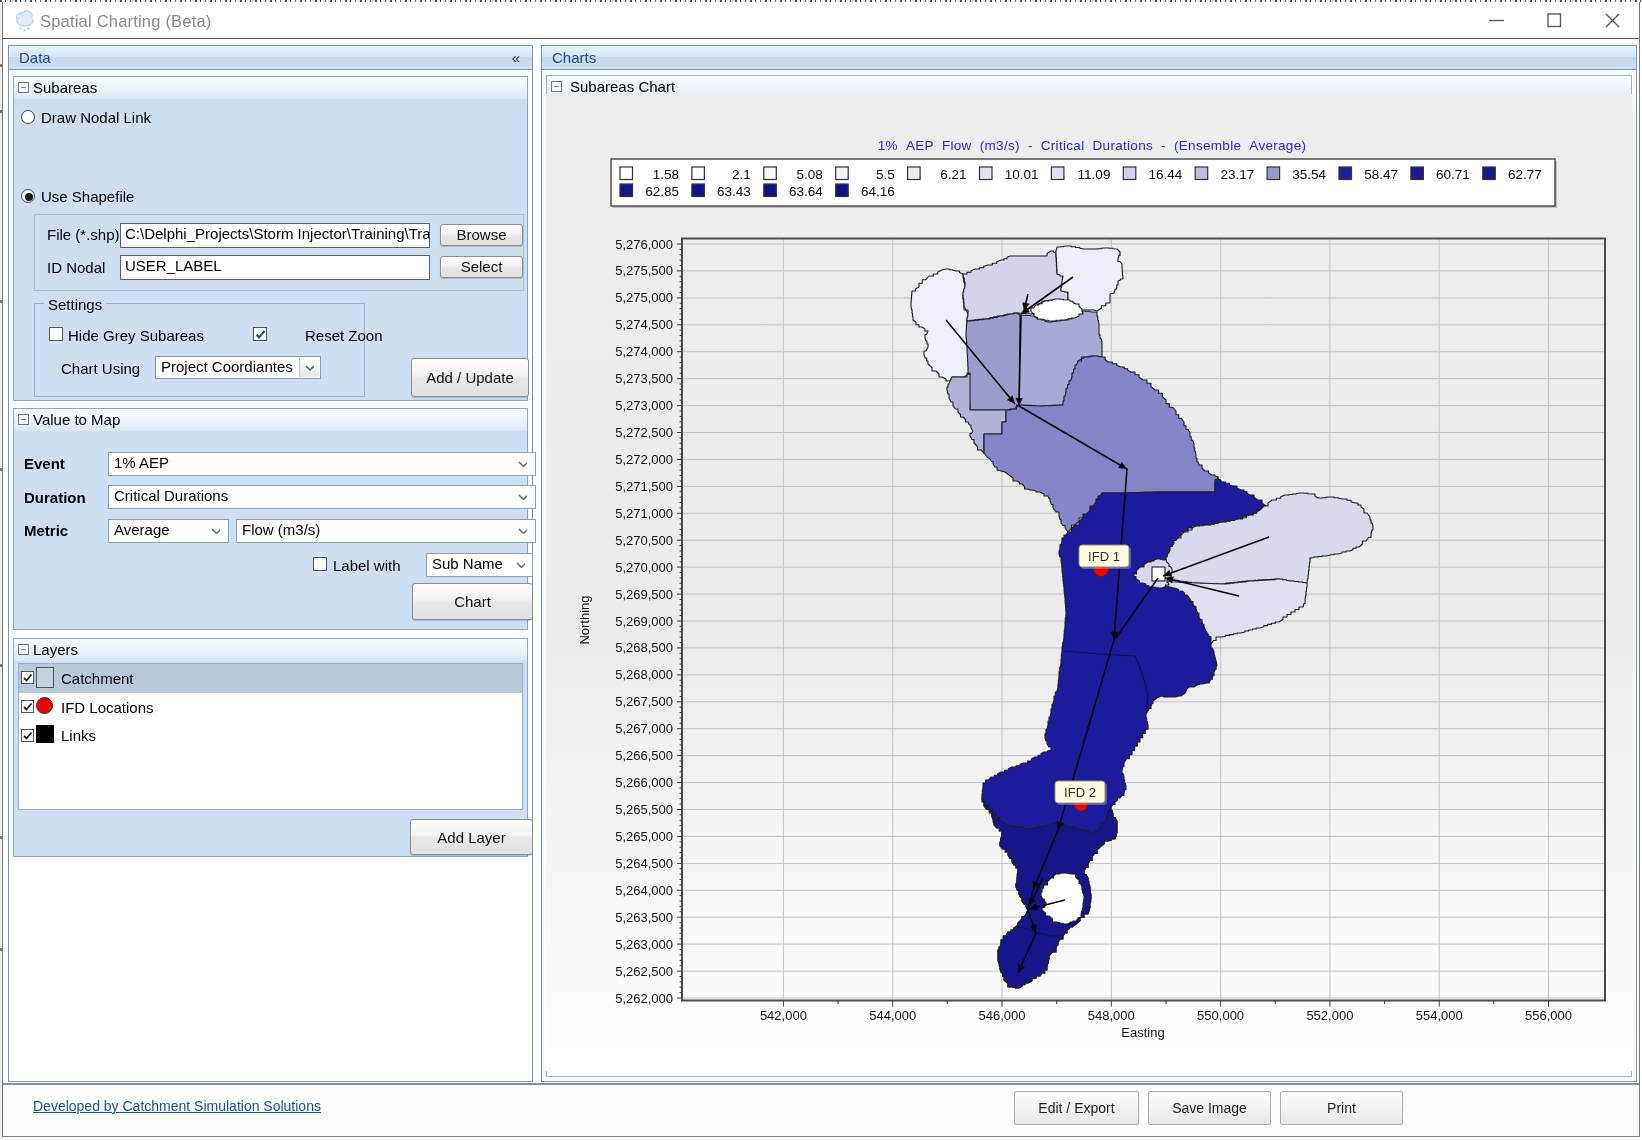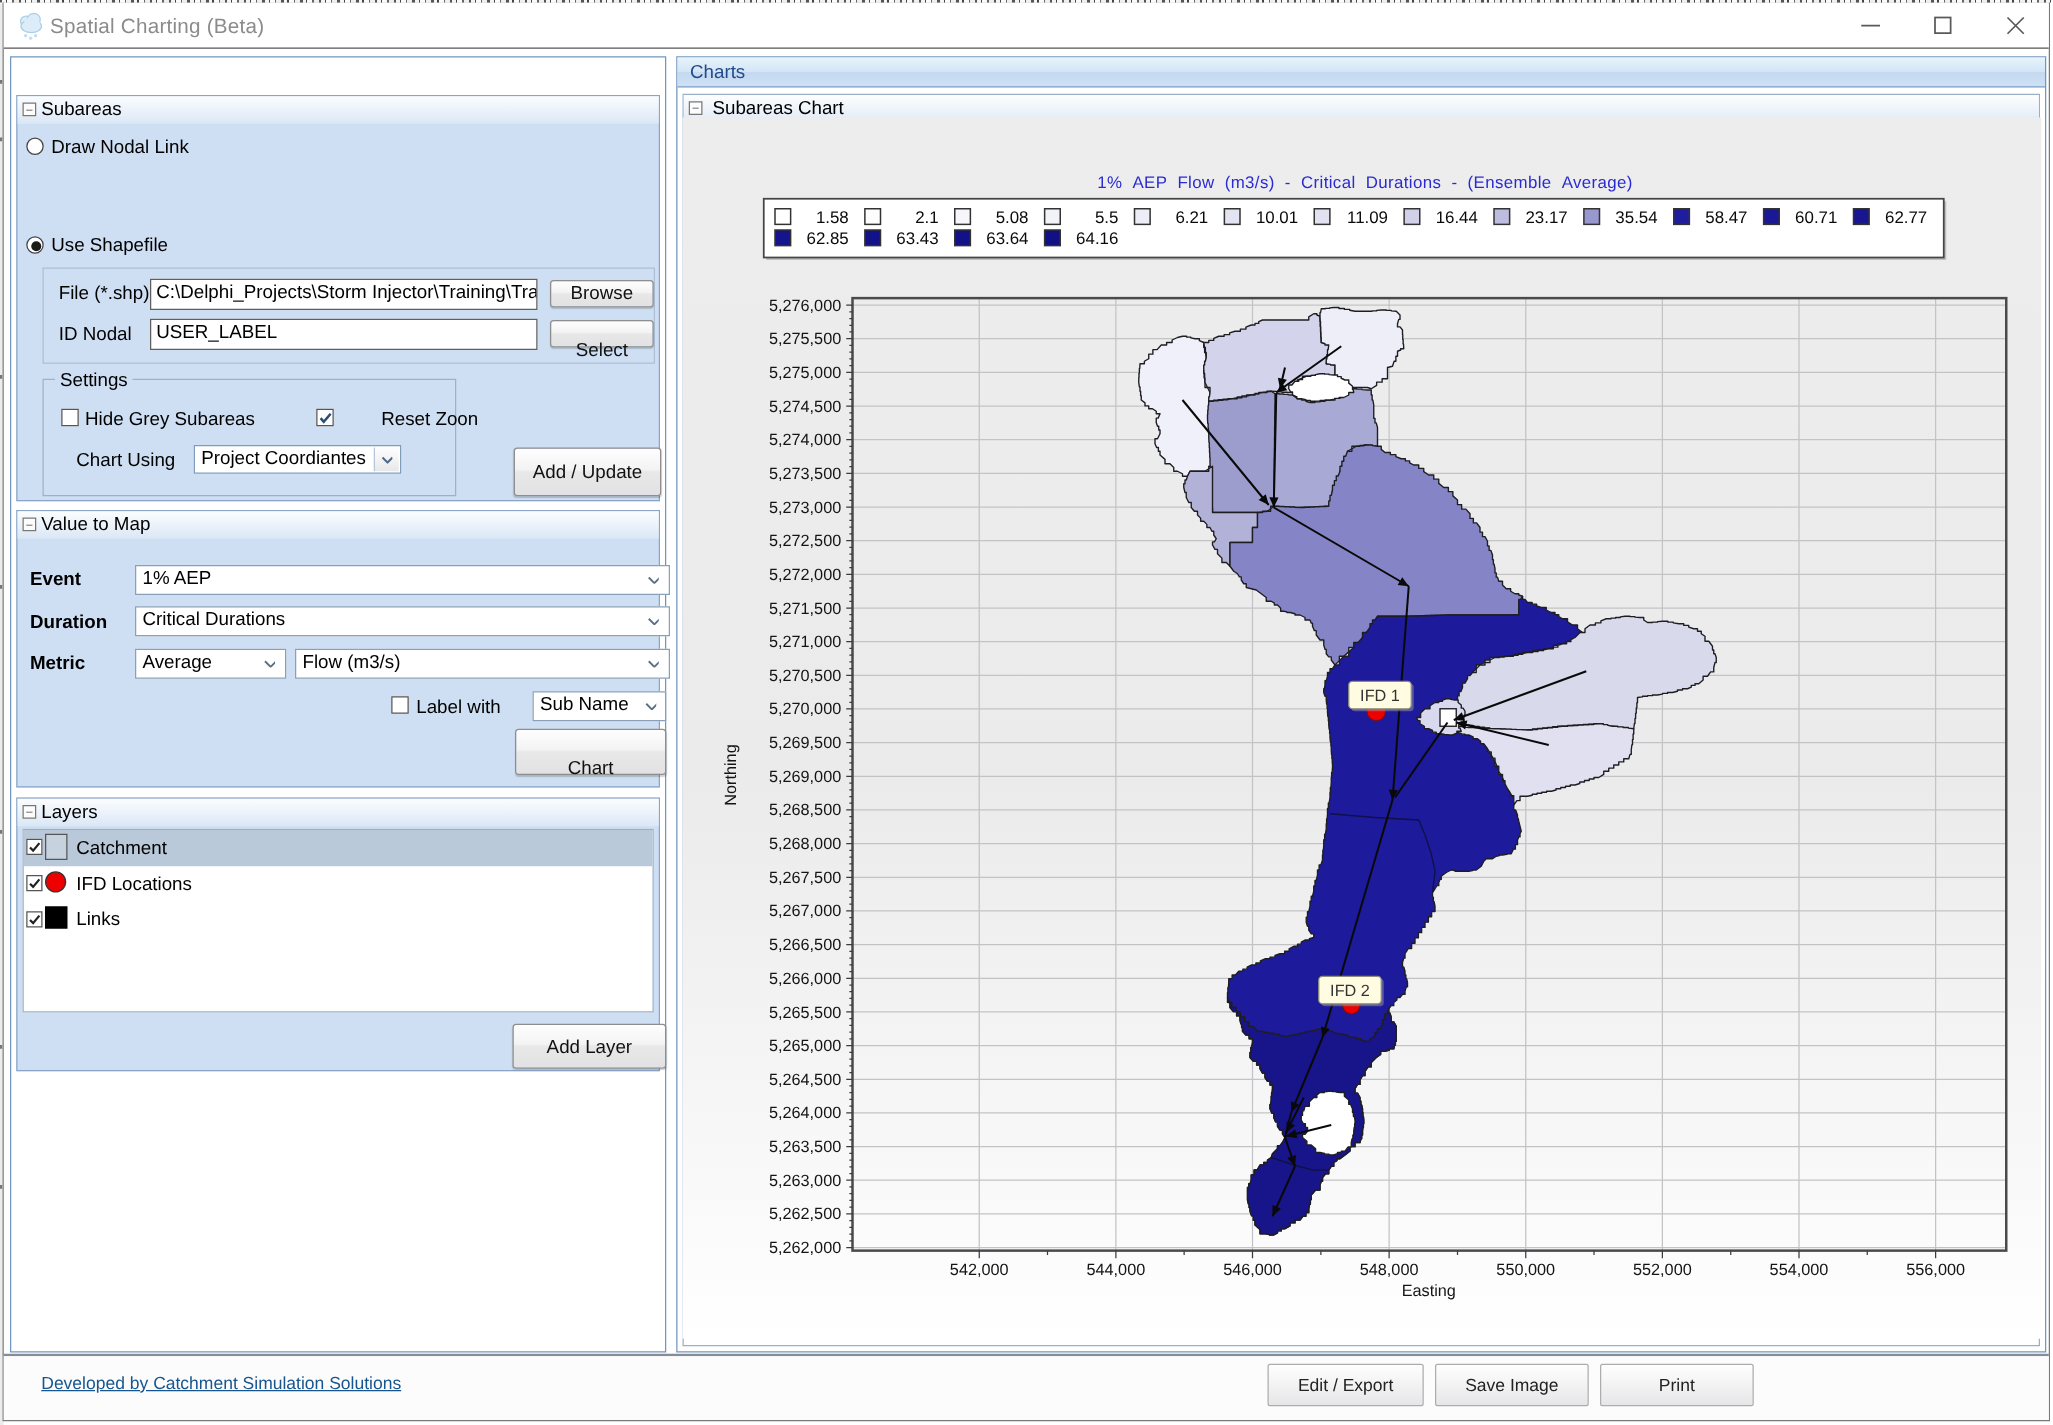--- a/index.html
+++ b/index.html
@@ -61,35 +61,36 @@
         <rect x="17" y="12" width="12.5" height="12.5" fill="none" stroke="#5a5a5a" stroke-width="1.4"></rect>
       </svg>
     <svg class="winbtn" style="right:4px" width="46" height="37">
         <path d="M17 12 L30 25 M30 12 L17 25" stroke="#5a5a5a" stroke-width="1.4"></path>
       </svg>
   </div>
 </div>
 <div class="topedge"></div>
 
 <div class="panel" style="left:8px; top:45px; width:525px; height:1037px; background:#fff;">
+  <div class="phead">Data<span style="position:absolute;right:12px;color:#333;font-size:15px;">«</span></div>
 
   <div class="sect" style="top:30px; height:325px;">
     <div class="shead"><span class="collapse">–</span>Subareas</div>
     <div class="radio" style="left:7px; top:33px;"></div>
     <div class="lbl" style="left:27px; top:32px;">Draw Nodal Link</div>
     <div class="radio" style="left:7px; top:112px;"></div>
     <div style="position:absolute; left:11px; top:116px; width:8px; height:8px; border-radius:50%; background:#1a1a1a;"></div>
     <div class="lbl" style="left:27px; top:111px;">Use Shapefile</div>
     <div style="position:absolute; left:20px; top:137px; width:490px; height:77px; border:1px solid #aebfd4;"></div>
     <div class="lbl" style="left:33px; top:149px;">File (*.shp)</div>
     <div class="inp" style="left:106px; top:146px; width:310px; height:25px;">C:\Delphi_Projects\Storm Injector\Training\Trainin</div>
     <div class="btn" style="left:426px; top:147px; width:83px; height:22px; padding-top:1px;">Browse</div>
     <div class="lbl" style="left:33px; top:182px;">ID Nodal</div>
     <div class="inp" style="left:106px; top:178px; width:310px; height:25px;">USER_LABEL</div>
-    <div class="btn" style="left:426px; top:179px; width:83px; height:22px; padding-top:15px;">Select</div>
+    <div class="btn" style="left:426px; top:179px; width:83px; height:22px; padding-top:1px;">Select</div>
     <div style="position:absolute; left:20px; top:226px; width:331px; height:94px; border:1px solid #9db2ca;"></div>
     <div class="lbl" style="left:30px; top:219px; background:#cfdff3; padding:0 4px;">Settings</div>
     <div class="cb" style="left:35px; top:250px;"></div>
     <div class="lbl" style="left:54px; top:250px;">Hide Grey Subareas</div>
     <div class="cb" style="left:239px; top:250px;"></div>
     <svg style="left:240px; top:251px; position:absolute;" width="13" height="13">
         <path d="M2.5 6.5 L5 9.5 L10.5 3" stroke="#2a4e76" stroke-width="2" fill="none"></path>
       </svg>
     <div class="lbl" style="left:257px; top:250px;margin-left:34px;">Reset Zoon</div>
     <div class="lbl" style="left:47px; top:283px;">Chart Using</div>
@@ -127,21 +128,21 @@
           <path d="M1 1 L5.5 5.5 L10 1" stroke="#5a6f85" stroke-width="1.5" fill="none"></path>
         </svg>
     </div>
     <div class="cb" style="left:299px; top:148px;"></div>
     <div class="lbl" style="left:319px; top:148px;">Label with</div>
     <div class="combo" style="left:412px; top:144px; width:107px; height:24px;">Sub Name
       <svg class="chev" style="right:7px;" width="11" height="7">
           <path d="M1 1 L5.5 5.5 L10 1" stroke="#5a6f85" stroke-width="1.5" fill="none"></path>
         </svg>
     </div>
-    <div class="btn" style="left:398px; top:174px; width:121px; height:37px; padding-top:22px;">Chart</div>
+    <div class="btn" style="left:398px; top:174px; width:121px; height:37px; padding-top:9px;">Chart</div>
   </div>
 
   <div class="sect" style="top:592px; height:219px;">
     <div class="shead"><span class="collapse">–</span>Layers</div>
     <div style="position:absolute; left:4px; top:24px; right:4px; height:147px; background:#fff; border:1px solid #9ab0c9;"></div>
     <div style="position:absolute; left:5px; top:25px; right:5px; height:29px; background:#b9c9da;"></div>
     <div class="cb" style="left:7px; top:32px; width:13px; height:13px;"></div>
     <svg style="left:8px; top:33px; position:absolute;" width="12" height="12">
         <path d="M2 6 L4.5 8.5 L9.5 2.5" stroke="#222" stroke-width="1.8" fill="none"></path>
       </svg>

